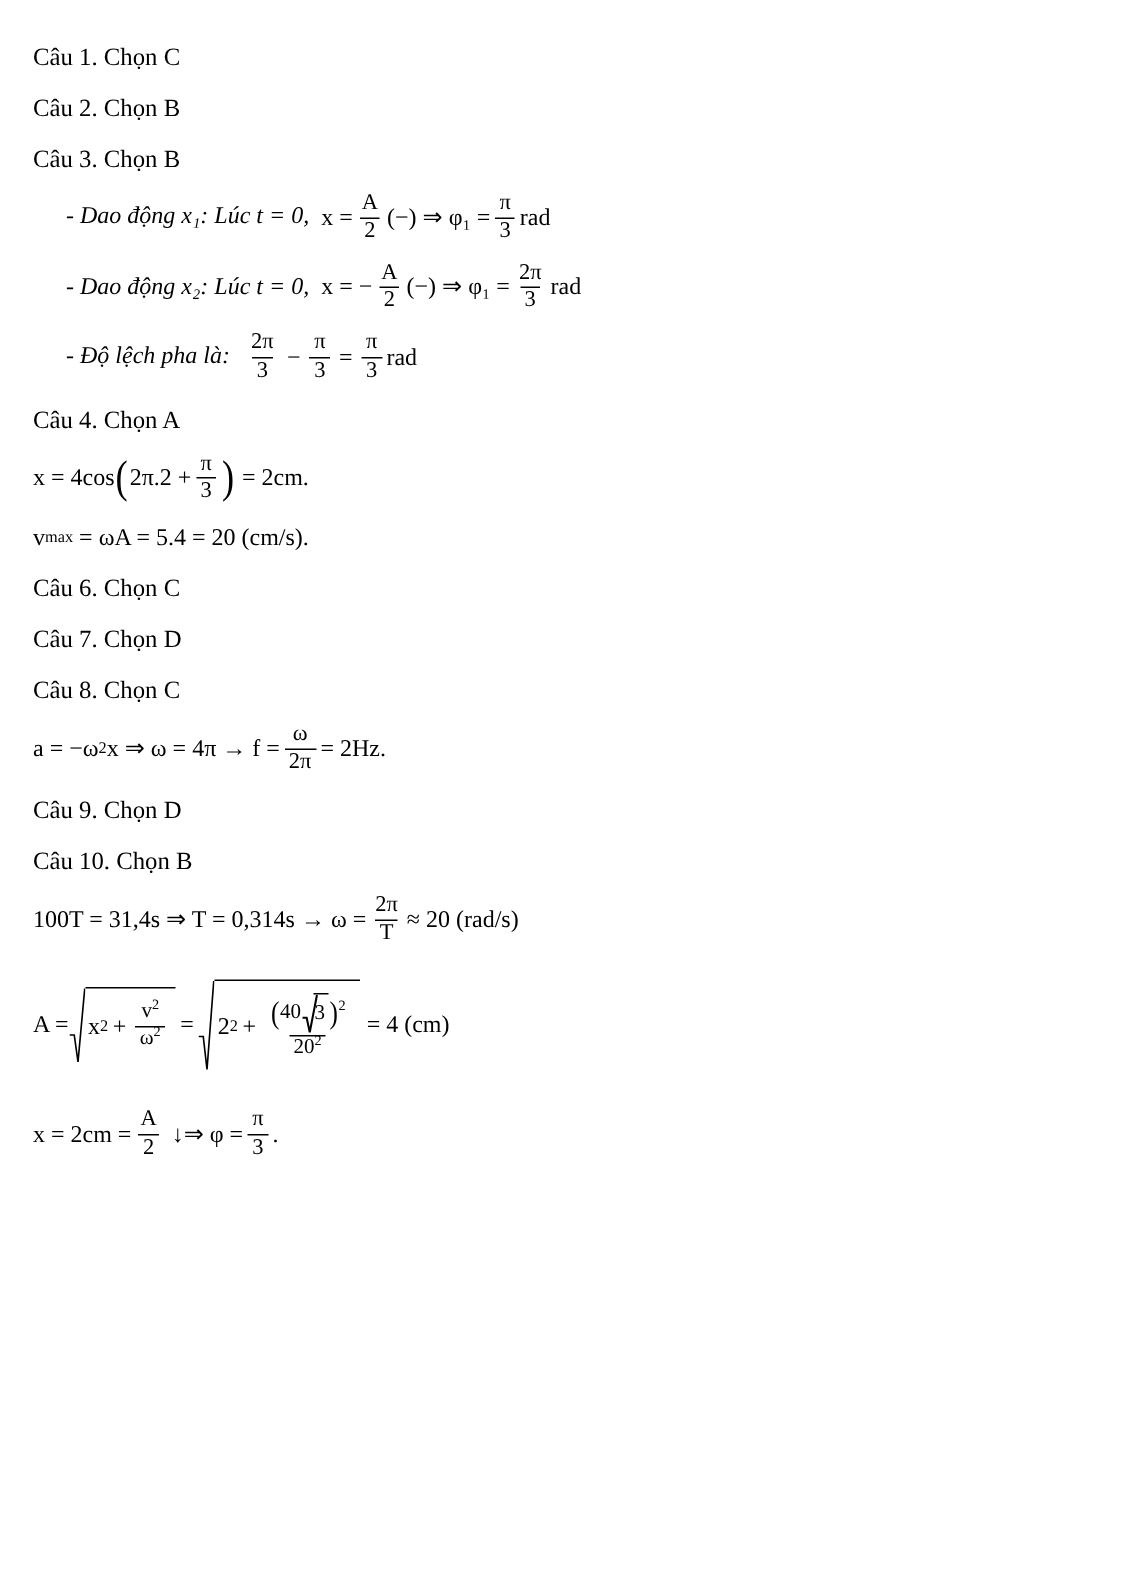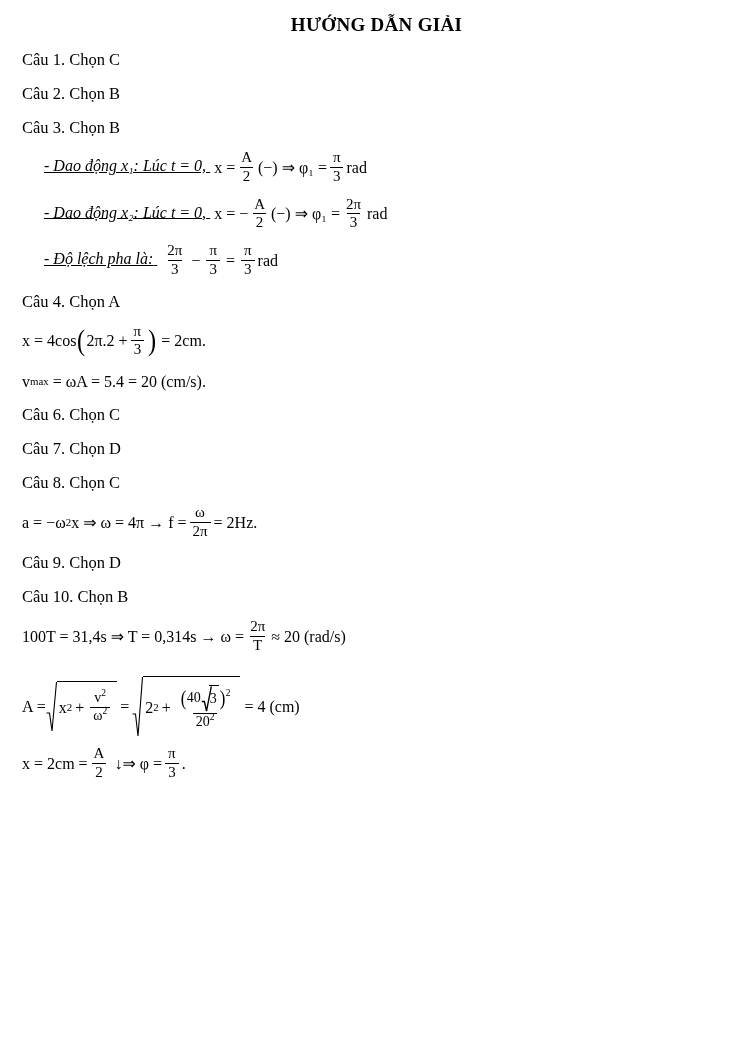--- a/index.html
+++ b/index.html
@@ -40,21 +40,20 @@
     margin: 14px 0 0 0;
   }
   .work-line {
     font-size: 16px;
     margin: 12px 0 0 0;
     line-height: 1.2;
   }
   .work-line.indent {
     margin-left: 22px;
     font-style: italic;
-    text-decoration: underline;
   }
   .math {
     font-style: normal;
     display: inline-flex;
     align-items: center;
     vertical-align: middle;
   }
   .mi { font-style: normal; }
   
   .frac {
@@ -114,21 +113,20 @@
     transform: scaleX(0.8);
   }
   .op { margin: 0 3px; }
   .txt-sp { margin-left: 4px; }
 </style>
 </head>
 <body>
 
 <div class="page">
 
-  <div class="doc-title">HƯỚNG DẪN GIẢI</div>
 
 
   <div class="q-heading">Câu 1. Chọn C</div>
 
   <div class="q-heading">Câu 2. Chọn B</div>
 
   <div class="q-heading">Câu 3. Chọn B</div>
 
   <div class="work-line indent">
     <span>- Dao động x₁: Lúc t = 0,</span>
@@ -292,21 +290,21 @@
             <span class="den"><span>20</span><sup class="exp">2</sup></span>
           </span>
         </span>
       </span>
 
       <span class="txt-sp">= 4</span>
       <span class="txt-sp">(cm)</span>
     </span>
   </div>
 
-  <div class="work-line" style="margin-top:8px;">
+  <div class="work-line" style="margin-top:24px;">
     <span class="math">
       <span>x = 2cm =</span>
       <span class="frac">
         <span class="num">A</span>
         <span class="den">2</span>
       </span>
       <span class="txt-sp">↓⇒ φ =</span>
       <span class="frac">
         <span class="num">π</span>
         <span class="den">3</span>

